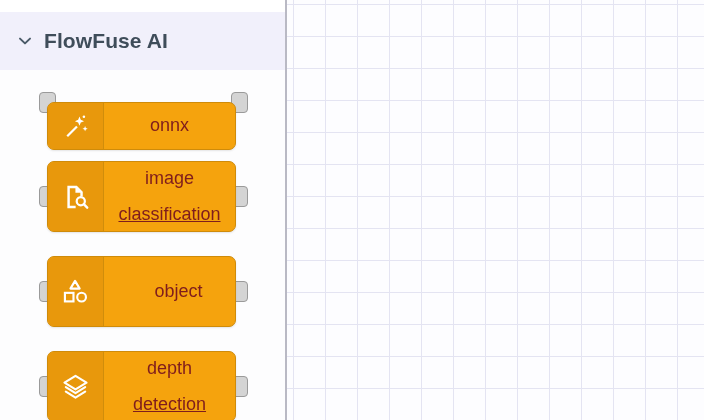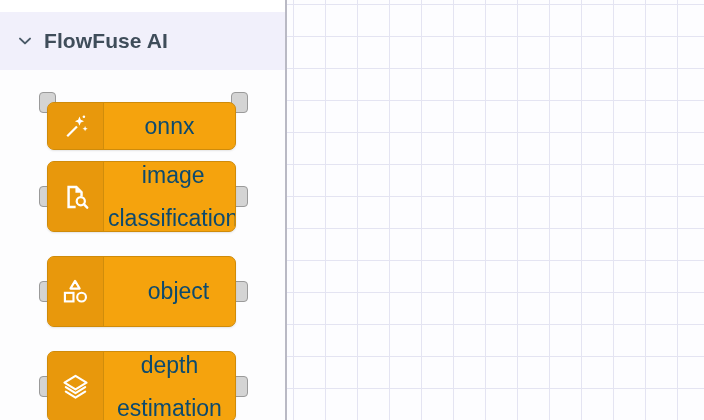--- a/index.html
+++ b/index.html
@@ -100,28 +100,28 @@
     justify-content: center;
   }
   .node-icon-panel svg { display: block; }
 
   .node-label {
     flex: 1 1 auto;
     display: flex;
     flex-direction: column;
     align-items: center;
     justify-content: center;
-    color: #0c4a6e;
-    font-size: 23px;
+    color: #7f1d1d;
+    font-size: 18px;
     line-height: 1.22;
     text-align: center;
     padding: 2px 4px;
     box-sizing: border-box;
   }
-  .node-label .l2 { margin-top: 14px; }
+  .node-label .l2 { margin-top: 14px; text-decoration: underline; }
 
   
   .port {
     position: absolute;
     width: 17px;
     height: 21px;
     background: #d4d4d4;
     border: 1px solid #9a9a9a;
     border-radius: 4px;
     box-sizing: border-box;
@@ -223,21 +223,21 @@
         <div class="node" style="top:-4px; height:71px;">
           <div class="node-icon-panel">
             <svg width="27" height="27" viewBox="0 0 24 24" aria-hidden="true">
               <path d="M12 2.6 L21.8 8.6 L12 14.6 L2.2 8.6 Z" fill="none" stroke="#ffffff" stroke-width="1.9" stroke-linejoin="round"></path>
               <path d="M3.4 12.6 L12 17.9 L20.6 12.6" fill="none" stroke="#ffffff" stroke-width="1.9" stroke-linecap="round" stroke-linejoin="round"></path>
               <path d="M3.4 16.6 L12 21.9 L20.6 16.6" fill="none" stroke="#ffffff" stroke-width="1.9" stroke-linecap="round" stroke-linejoin="round"></path>
             </svg>
           </div>
           <div class="node-label">
             <span class="l1">depth</span>
-            <span class="l2">estimation</span>
+            <span class="l2">detection</span>
           </div>
         </div>
       </div>
 
     </div>
   </div>
 
   <div class="canvas"></div>
 
 </div>

